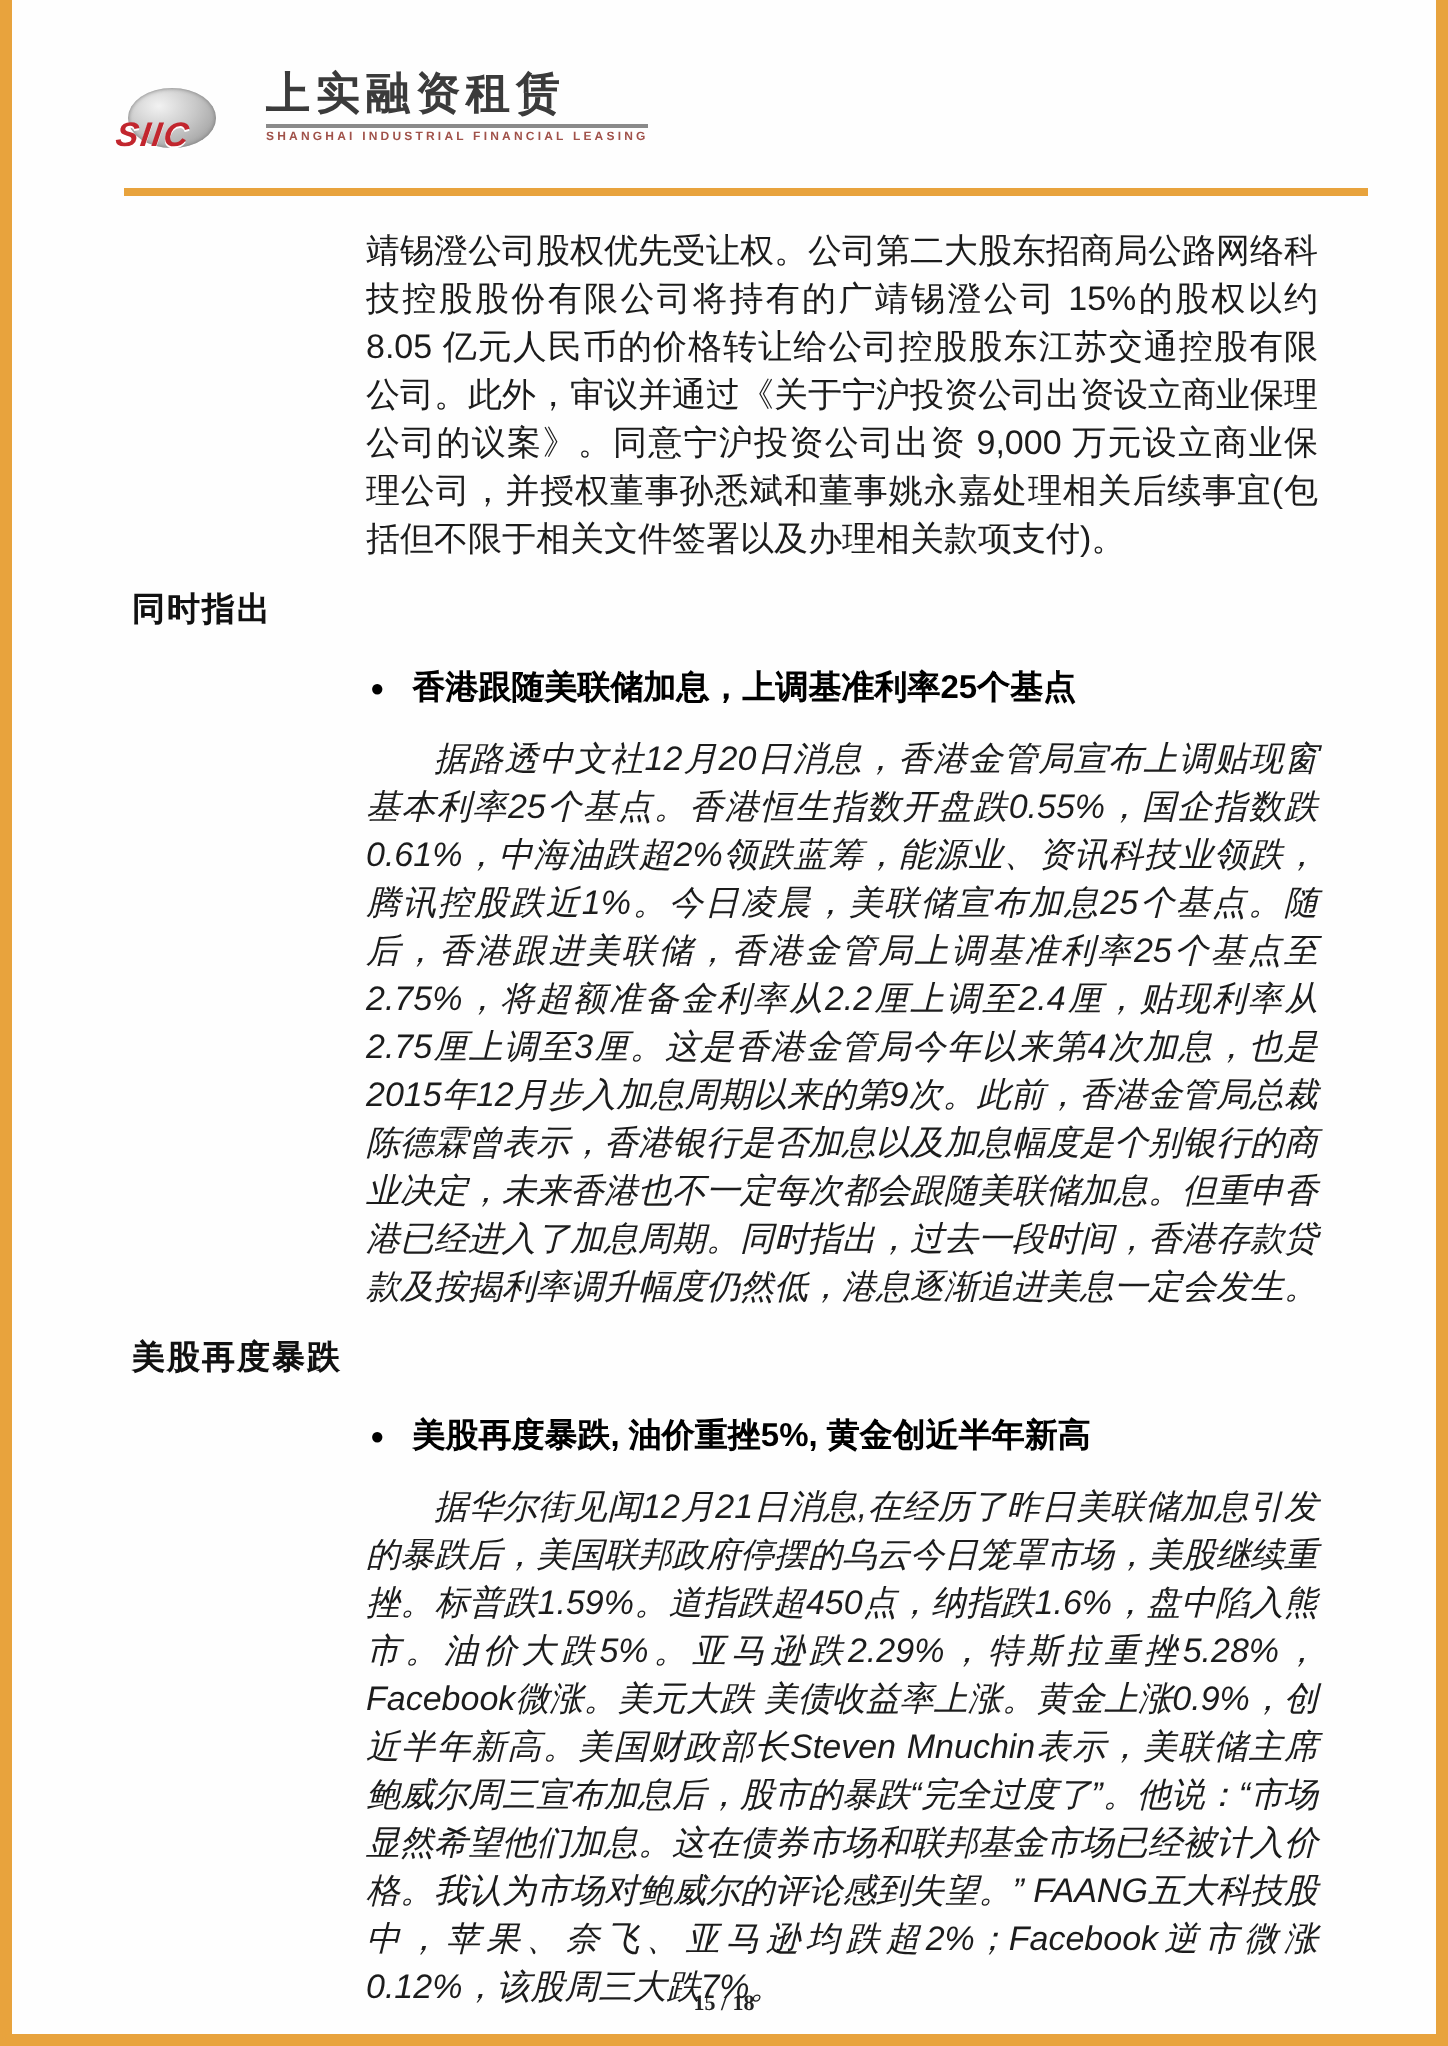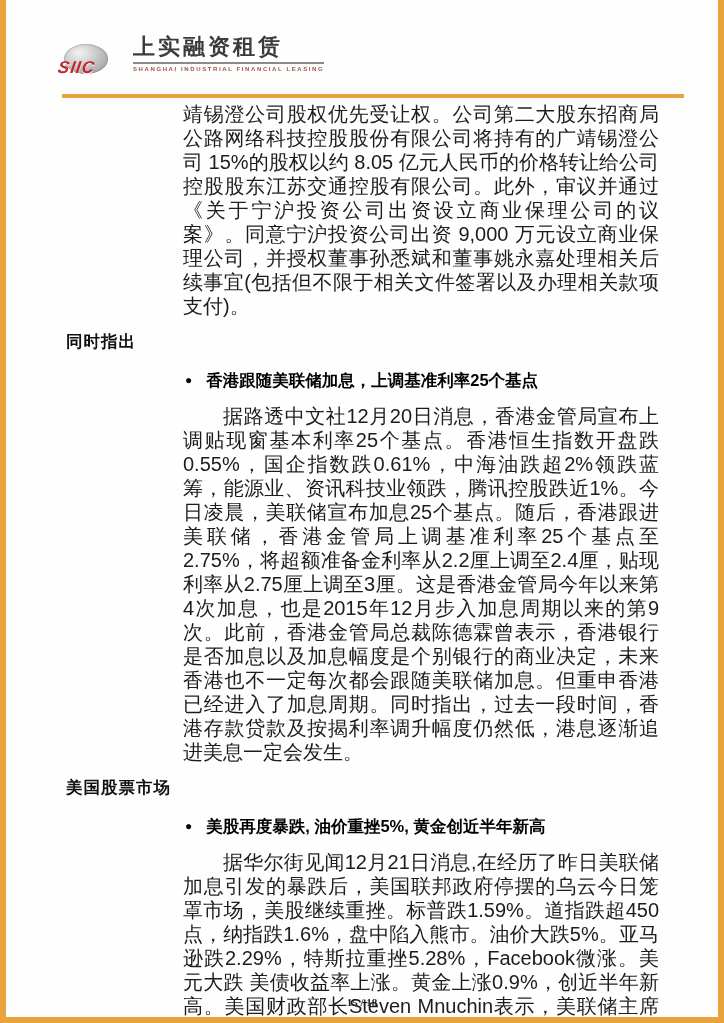--- a/index.html
+++ b/index.html
@@ -40,25 +40,25 @@
     border-bottom:2px solid #8a8a8a;padding-bottom:2px;line-height:26px;
   }
   .en-name{
     font-size:6px;color:#a0524a;letter-spacing:1.6px;margin-top:2px;font-weight:bold;
   }
   .gold-rule{position:absolute;left:62px;top:94px;width:622px;height:4px;background:#e8a33d;}
 
   
   .content{position:absolute;left:66px;top:96px;width:592px;}
   .para{
-    margin:6px 0 0 117px;width:476px;
-    font-size:20px;line-height:24px;text-align:justify;
+    margin:18px 0 0 117px;width:476px;
+    font-size:17px;line-height:24px;text-align:justify;
     font-weight:500;
   }
-  .para.indent{text-indent:2em;margin-top:12px;}
+  .para.indent{text-indent:2em;margin-top:12px;font-style:italic;}
   .section-title{
     margin-top:12px;font-size:16.5px;font-weight:bold;color:#111;
     letter-spacing:1px;line-height:23px;
   }
   .headline{
     margin:16px 0 0 119px;display:flex;align-items:center;
     font-size:16.5px;font-weight:bold;color:#000;line-height:23px;
   }
   .bullet{font-size:12px;margin-right:14px;line-height:23px;}
 
@@ -93,21 +93,21 @@
 
     <p class="para">靖锡澄公司股权优先受让权。公司第二大股东招商局公路网络科技控股股份有限公司将持有的广靖锡澄公司 15%的股权以约 8.05 亿元人民币的价格转让给公司控股股东江苏交通控股有限公司。此外，审议并通过《关于宁沪投资公司出资设立商业保理公司的议案》。同意宁沪投资公司出资 9,000 万元设立商业保理公司，并授权董事孙悉斌和董事姚永嘉处理相关后续事宜(包括但不限于相关文件签署以及办理相关款项支付)。</p>
 
     <div class="section-title">同时指出</div>
     <div class="headline">
       <span class="bullet">●</span>
       <span>香港跟随美联储加息，上调基准利率25个基点</span>
     </div>
     <p class="para indent">据路透中文社12月20日消息，香港金管局宣布上调贴现窗基本利率25个基点。香港恒生指数开盘跌0.55%，国企指数跌0.61%，中海油跌超2%领跌蓝筹，能源业、资讯科技业领跌，腾讯控股跌近1%。今日凌晨，美联储宣布加息25个基点。随后，香港跟进美联储，香港金管局上调基准利率25个基点至2.75%，将超额准备金利率从2.2厘上调至2.4厘，贴现利率从2.75厘上调至3厘。这是香港金管局今年以来第4次加息，也是2015年12月步入加息周期以来的第9次。此前，香港金管局总裁陈德霖曾表示，香港银行是否加息以及加息幅度是个别银行的商业决定，未来香港也不一定每次都会跟随美联储加息。但重申香港已经进入了加息周期。同时指出，过去一段时间，香港存款贷款及按揭利率调升幅度仍然低，港息逐渐追进美息一定会发生。</p>
 
-    <div class="section-title">美国股票市场</div>
+    <div class="section-title">美股再度暴跌</div>
     <div class="headline">
       <span class="bullet">●</span>
       <span>美股再度暴跌, 油价重挫5%, 黄金创近半年新高</span>
     </div>
     <p class="para indent">据华尔街见闻12月21日消息,在经历了昨日美联储加息引发的暴跌后，美国联邦政府停摆的乌云今日笼罩市场，美股继续重挫。标普跌1.59%。道指跌超450点，纳指跌1.6%，盘中陷入熊市。油价大跌5%。亚马逊跌2.29%，特斯拉重挫5.28%，Facebook微涨。美元大跌 美债收益率上涨。黄金上涨0.9%，创近半年新高。美国财政部长Steven Mnuchin表示，美联储主席鲍威尔周三宣布加息后，股市的暴跌“完全过度了”。他说：“市场显然希望他们加息。这在债券市场和联邦基金市场已经被计入价格。我认为市场对鲍威尔的评论感到失望。” FAANG五大科技股中，苹果、奈飞、亚马逊均跌超2%；Facebook逆市微涨0.12%，该股周三大跌7%。</p>
 
     <div class="section-title">领跌蓝筹</div>
     <div class="headline">
       <span class="bullet">●</span>
       <span>审议并通过：P2P网贷会员机构自律检查进入非现场检查阶段</span>

